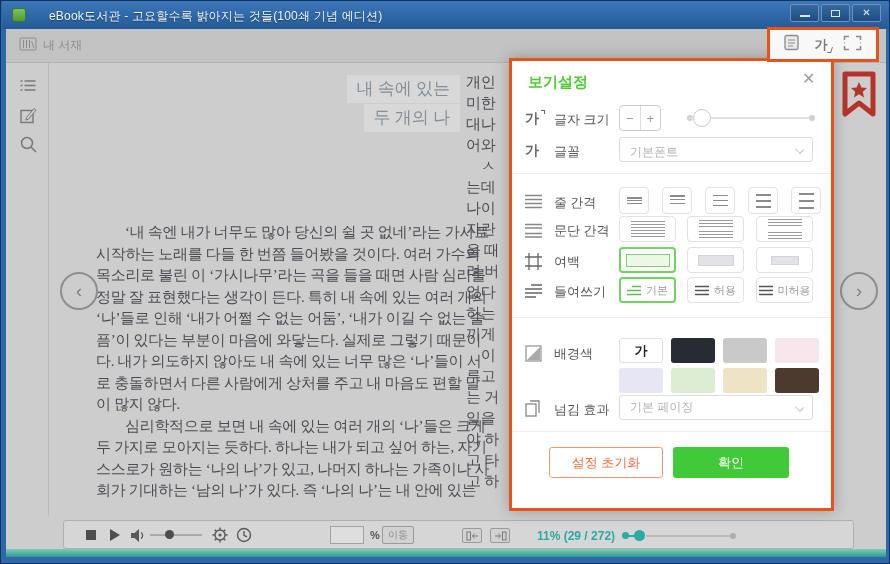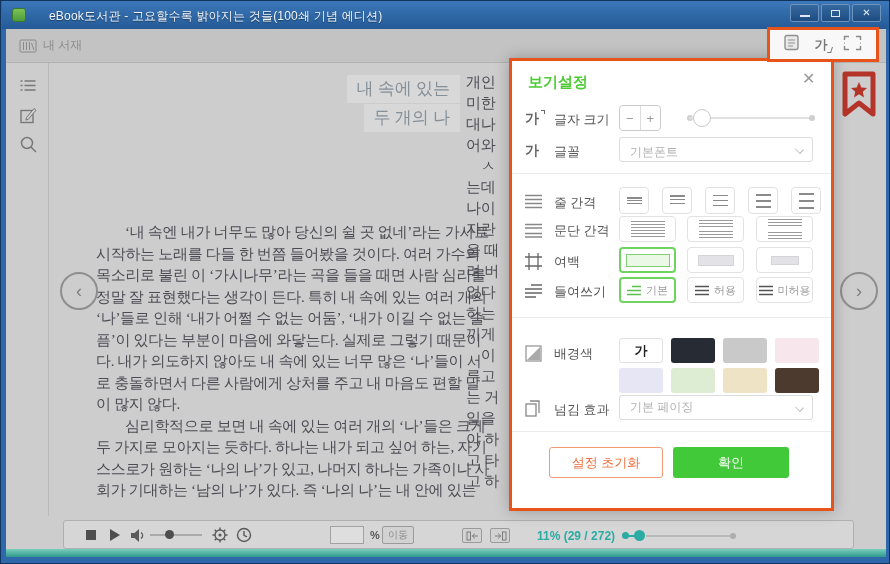--- a/index.html
+++ b/index.html
@@ -20,21 +20,21 @@
     border:1px solid #6d93bd;border-radius:2px;display:flex;align-items:center;justify-content:center;}
   .wbtn .bar{width:10px;height:2px;background:#dfe8f3;margin-top:6px;}
   .wbtn .box{width:9px;height:7px;border:1.5px solid #dfe8f3;}
   .wbtn .x{color:#e6edf6;font-size:10px;line-height:10px;}
   
   .content{left:5px;top:28px;width:880px;height:520px;background:#cdcdcd;}
   .toolstrip{left:5px;top:28px;width:880px;height:34px;background:#c3c3c3;border-bottom:1px solid #b3b3b3;}
   .botglass{left:5px;top:548px;width:880px;height:8px;background:linear-gradient(#7bcdbd,#2f9a8c);}
   .sidebar-div{left:47px;top:62px;width:1px;height:453px;background:#b9b9b9;}
   
-  .libbtn{left:18px;top:36px;display:flex;align-items:center;gap:6px;color:#8b8b8b;font-size:12px;}
+  .libbtn{left:18px;top:36px;display:flex;gap:6px;color:#8b8b8b;font-size:12px;}
   .icon-highlight{left:766px;top:26px;width:112px;height:35px;background:#f8f8f8;
     border:3px solid #e8531b;display:flex;align-items:center;justify-content:space-around;padding:0 6px;z-index:30;}
   .ga-ic{font-size:13px;font-weight:bold;color:#787878;position:relative;}
   .ga-ic i{position:absolute;right:-5px;bottom:1px;width:4px;height:6px;border-right:1.5px solid #787878;border-bottom:1.5px solid #787878;transform:skewX(-18deg);}
   
   .sic{left:19px;width:17px;height:17px;}
   
   .cht{right:429px;background:#d8d8d8;color:#848f98;font-size:17px;
     font-family:"Liberation Serif",serif;padding:2px 10px 3px;white-space:nowrap;}
   .booktext{left:95px;top:221px;width:372px;color:#4b4b53;font-size:15px;line-height:21.5px;

